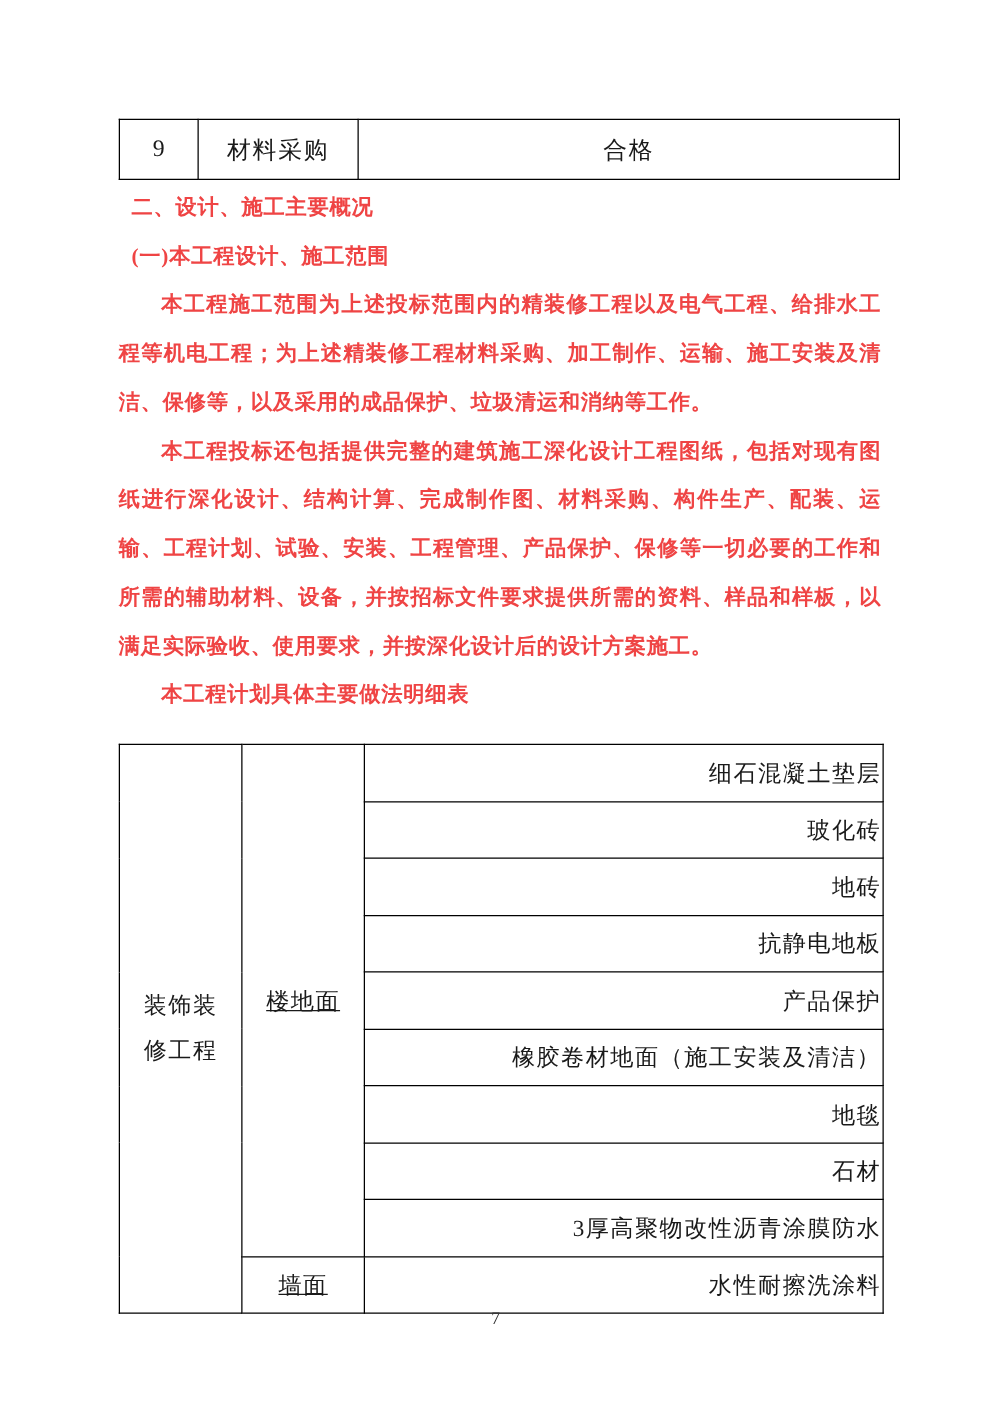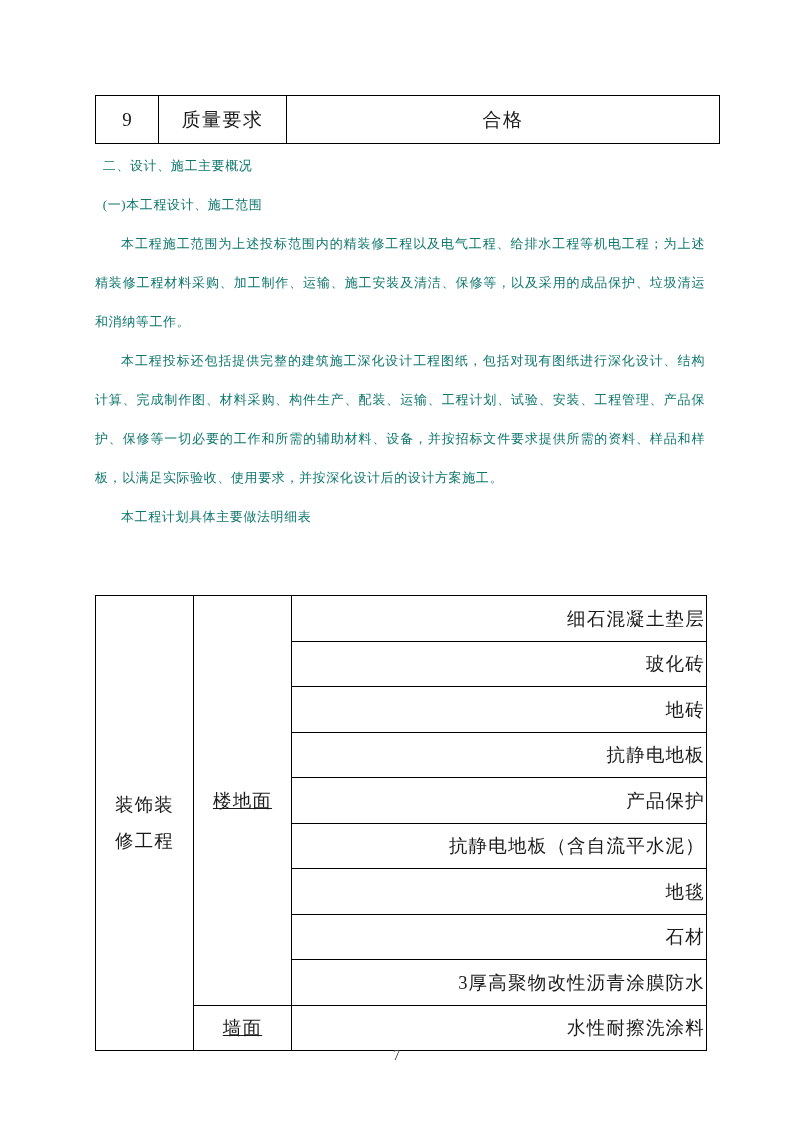--- a/index.html
+++ b/index.html
@@ -46,27 +46,28 @@
   .top-table .c-value { width: 430px; }
 
   
   .body-block {
     position: absolute;
     left: 95px;
     top: 146px;
     width: 610px;
   }
   .para {
-    font-size: 13px;
+    font-size: 17px;
     line-height: 39px;
     letter-spacing: 0.6px;
     text-align: justify;
     text-justify: inter-ideograph;
     margin: 0;
-    color: #0f766e;
+    color: #ef4444;
+    font-weight: bold;
   }
   .para.indent {
     text-indent: 2em;
   }
   .para.heading {
     text-indent: 0.6em;
   }
   .para.sub-heading {
     text-indent: 0.6em;
   }
@@ -115,21 +116,21 @@
 </style>
 </head>
 <body>
 
 <div class="page">
 
   <table class="top-table">
     <tbody>
       <tr>
         <td class="c-index">9</td>
-        <td class="c-label">质量要求</td>
+        <td class="c-label">材料采购</td>
         <td class="c-value">合格</td>
       </tr>
     </tbody>
   </table>
 
   <div class="body-block">
     <p class="para heading">二、设计、施工主要概况</p>
     <p class="para sub-heading">(一)本工程设计、施工范围</p>
     <p class="para indent">本工程施工范围为上述投标范围内的精装修工程以及电气工程、给排水工程等机电工程；为上述精装修工程材料采购、加工制作、运输、施工安装及清洁、保修等，以及采用的成品保护、垃圾清运和消纳等工作。</p>
     <p class="para indent">本工程投标还包括提供完整的建筑施工深化设计工程图纸，包括对现有图纸进行深化设计、结构计算、完成制作图、材料采购、构件生产、配装、运输、工程计划、试验、安装、工程管理、产品保护、保修等一切必要的工作和所需的辅助材料、设备，并按招标文件要求提供所需的资料、样品和样板，以满足实际验收、使用要求，并按深化设计后的设计方案施工。</p>
@@ -152,21 +153,21 @@
       <tr>
         <td class="col-item">地砖</td>
       </tr>
       <tr>
         <td class="col-item">抗静电地板</td>
       </tr>
       <tr>
         <td class="col-item">产品保护</td>
       </tr>
       <tr>
-        <td class="col-item">抗静电地板（含自流平水泥）</td>
+        <td class="col-item">橡胶卷材地面（施工安装及清洁）</td>
       </tr>
       <tr>
         <td class="col-item">地毯</td>
       </tr>
       <tr>
         <td class="col-item">石材</td>
       </tr>
       <tr>
         <td class="col-item">3厚高聚物改性沥青涂膜防水</td>
       </tr>

